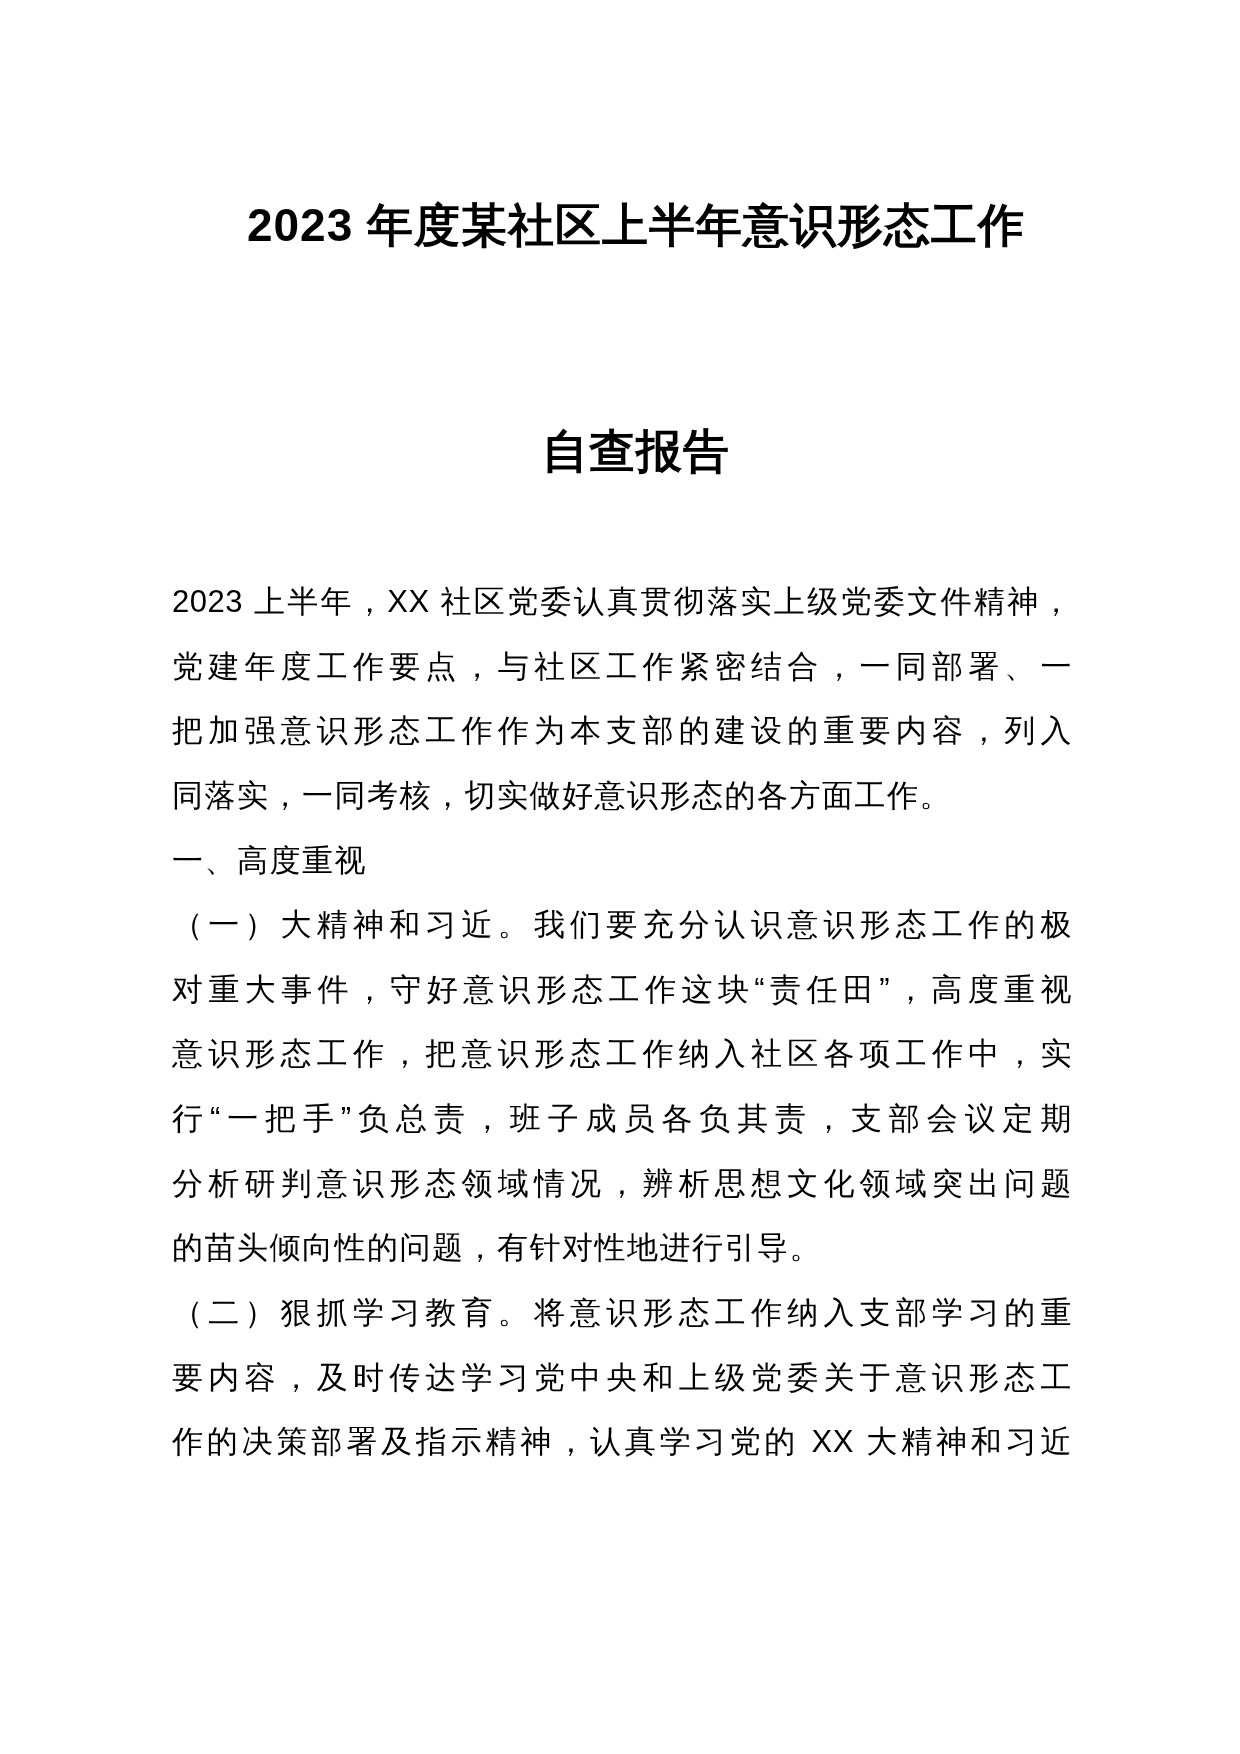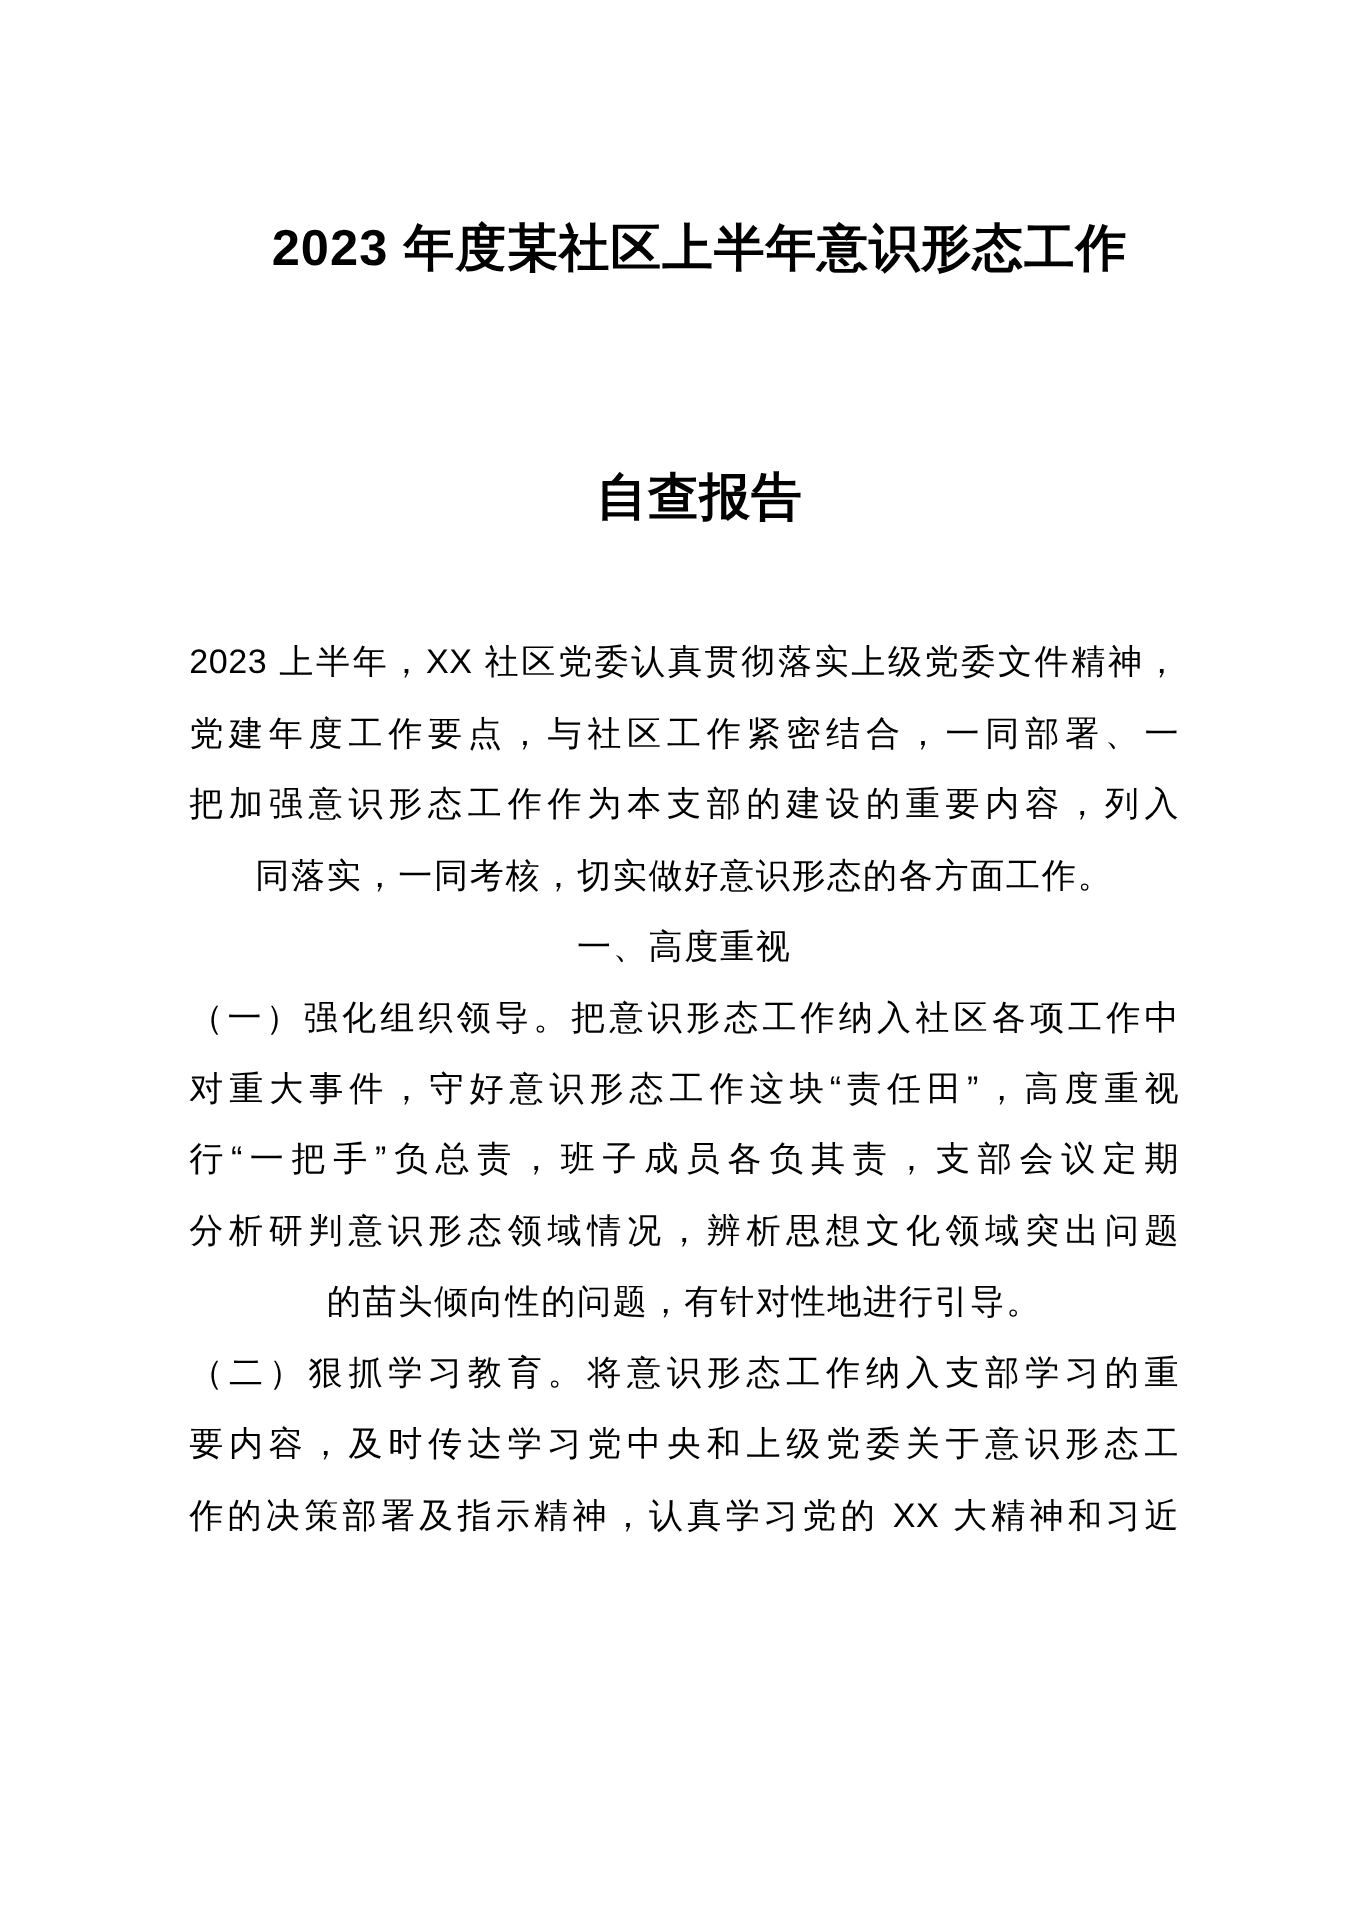--- a/index.html
+++ b/index.html
@@ -35,43 +35,44 @@
     left: 172px;
     top: 570px;
     width: 900px;
   }
   .ln {
     font-size: 31px;
     line-height: 64.65px;
     height: 64.65px;
     letter-spacing: 1.5px;
     white-space: nowrap;
-    text-align: center;
+    text-align: left;
   }
   .ln.fill {
     letter-spacing: 0.5px;
     text-align: justify;
     text-align-last: justify;
   }
 </style>
 </head>
 <body>
 
 <div class="page">
   <h1 class="doc-title t1">2023 年度某社区上半年意识形态工作</h1>
   <h1 class="doc-title t2">自查报告</h1>
 
   <div class="body-text">
     <div class="ln fill">2023 上半年，XX 社区党委认真贯彻落实上级党委文件精神，</div>
     <div class="ln fill">党建年度工作要点，与社区工作紧密结合，一同部署、一</div>
     <div class="ln fill">把加强意识形态工作作为本支部的建设的重要内容，列入</div>
     <div class="ln">同落实，一同考核，切实做好意识形态的各方面工作。</div>
     <div class="ln">一、高度重视</div>
-    <div class="ln fill">（一）强化组织领导。把意识形态工作纳入社区各项工作中</div>
+    <div class="ln fill">（一）大精神和习近。我们要充分认识意识形态工作的极</div>
     <div class="ln fill">对重大事件，守好意识形态工作这块“责任田”，高度重视</div>
+    <div class="ln fill">意识形态工作，把意识形态工作纳入社区各项工作中，实</div>
     <div class="ln fill">行“一把手”负总责，班子成员各负其责，支部会议定期</div>
     <div class="ln fill">分析研判意识形态领域情况，辨析思想文化领域突出问题</div>
     <div class="ln">的苗头倾向性的问题，有针对性地进行引导。</div>
     <div class="ln fill">（二）狠抓学习教育。将意识形态工作纳入支部学习的重</div>
     <div class="ln fill">要内容，及时传达学习党中央和上级党委关于意识形态工</div>
     <div class="ln fill">作的决策部署及指示精神，认真学习党的 XX 大精神和习近</div>
   </div>
 </div>
 
 </body></html>

